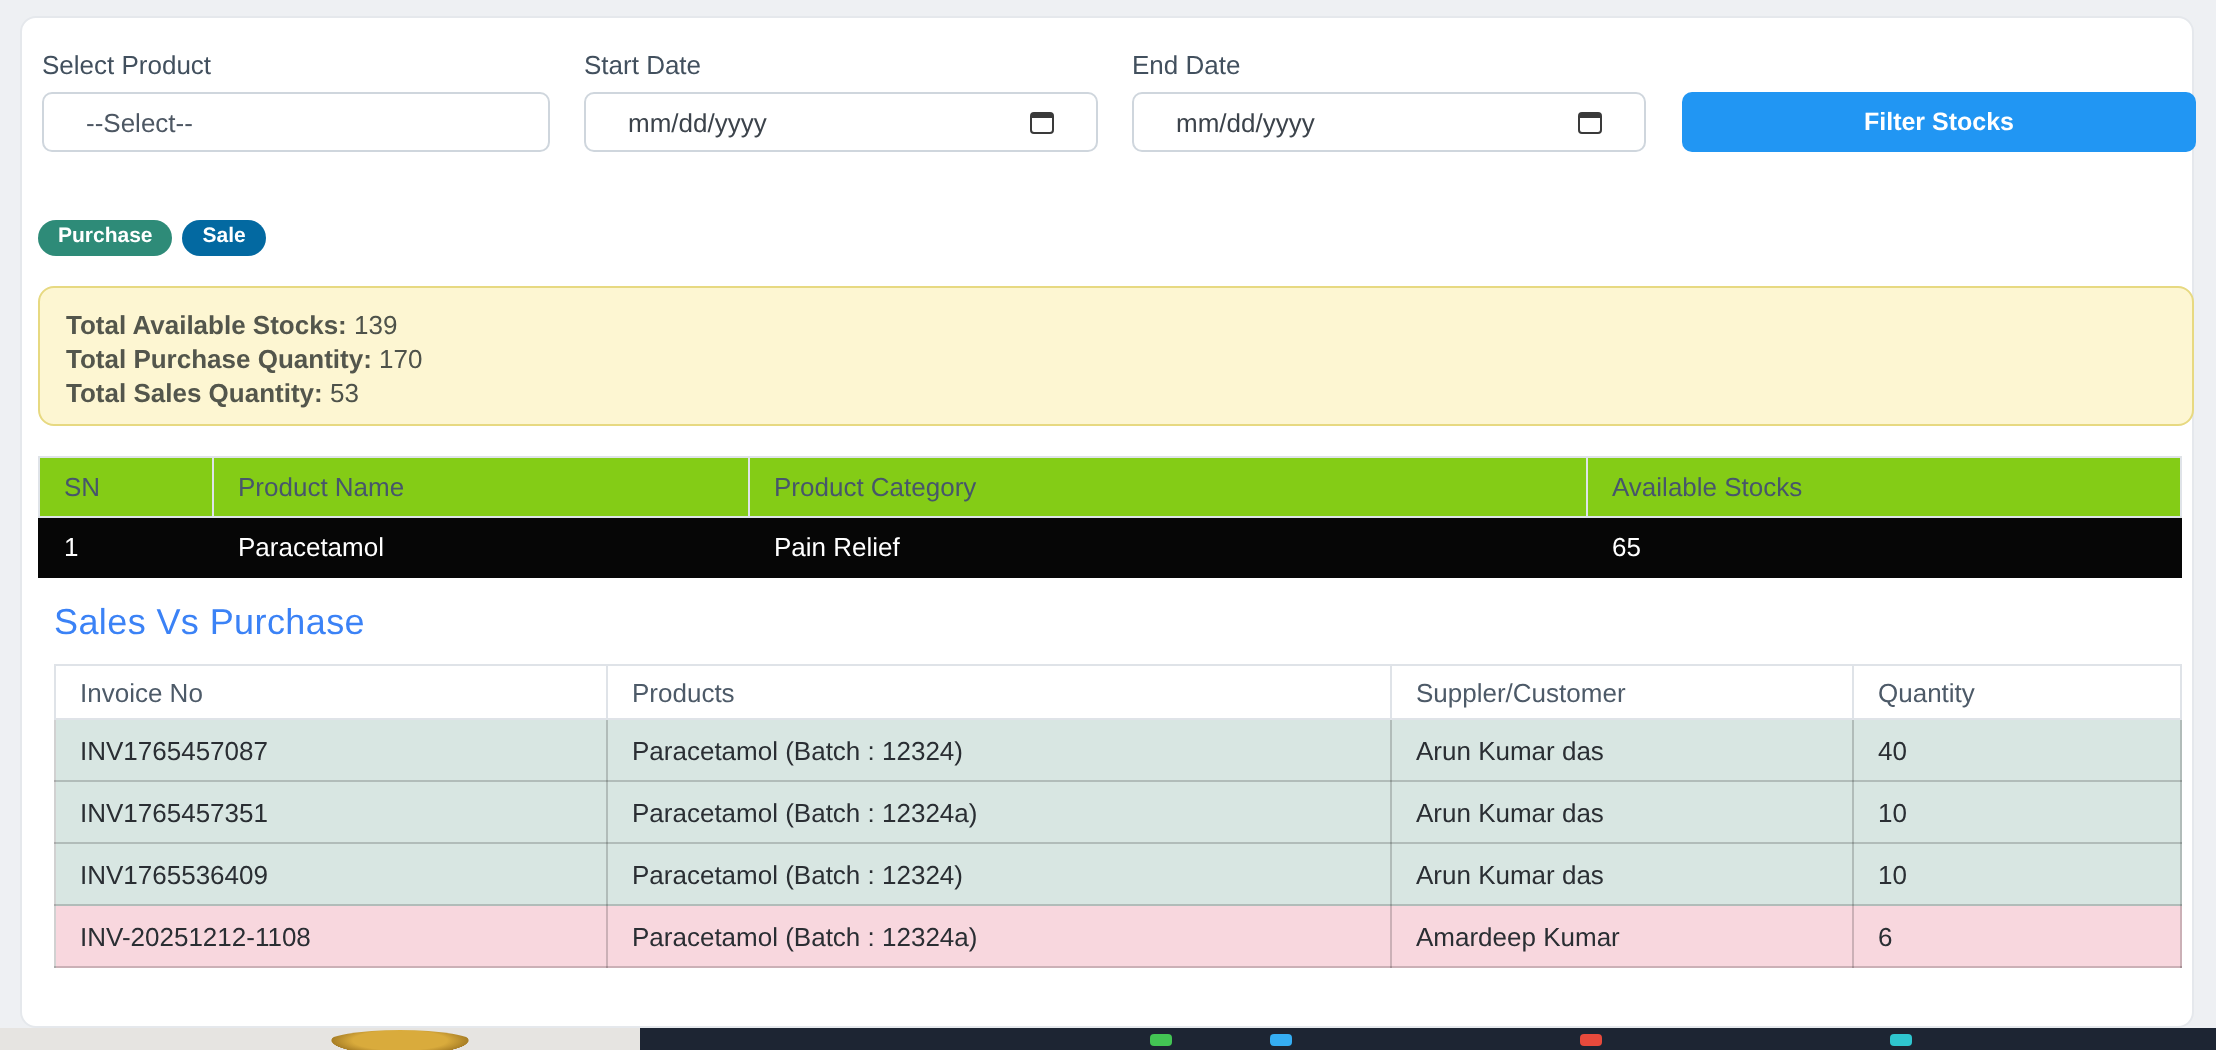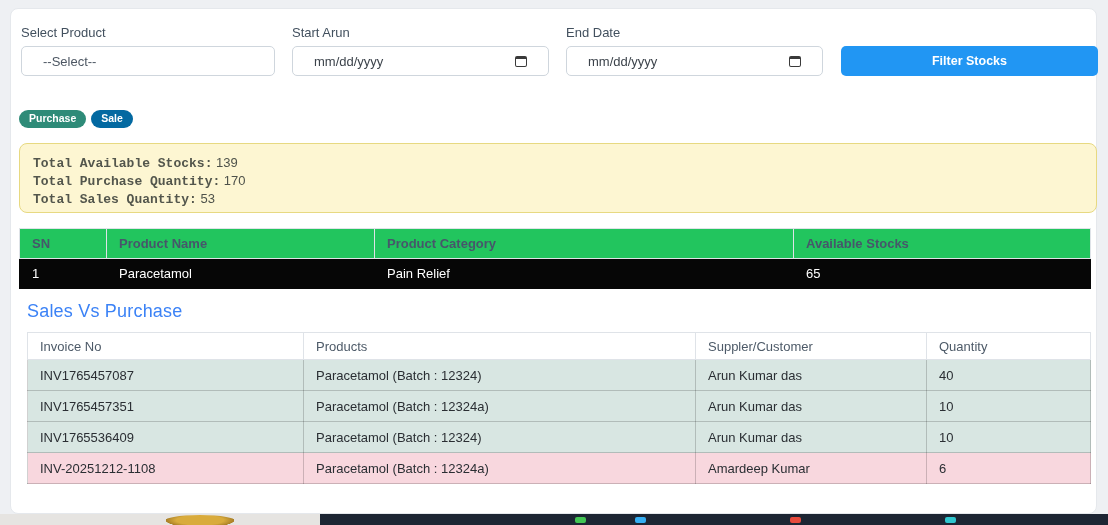--- a/index.html
+++ b/index.html
@@ -48,28 +48,28 @@
   }
   .badge-purchase { background: #2e8b78; }
   .badge-sale     { background: #0369a1; }
   
   .summary {
     position: absolute; left: 8px; top: 134px; width: 1078px; height: 70px;
     background: #fdf6d2; border: 1px solid #e7d981; border-radius: 8px;
     padding: 10px 13px; font-size: 13px; color: #53564c;
   }
   .summary-line { line-height: 17px; white-space: nowrap; }
-  .summary-line b { font-weight: 700; color: #53564c; font-family: Liberation Mono, monospace; }
+  .summary-line b { font-weight: 700; color: #53564c; }
   .summary-line span.val { color: #4e524a; }
   
   table { border-collapse: collapse; table-layout: fixed; font-size: 13px; }
   .stock-table { position: absolute; left: 8px; top: 219px; width: 1072px; }
   .stock-table th {
-    text-align: left; font-weight: 700; color: #47566b;
-    border: 1px solid #dfe3e8; padding: 7px 12px; background: #22c55e; height: 30px;
+    text-align: left; font-weight: 400; color: #47566b;
+    border: 1px solid #dfe3e8; padding: 7px 12px; background: #84cc16; height: 30px;
   }
   .stock-table td { padding: 7px 12px; height: 30px; }
   .stock-table tr.highlight td {
     background: #060606; color: #fff; border: 1px solid #060606; font-weight: 500;
   }
   .section-title {
     position: absolute; left: 16px; top: 292px;
     font-size: 18px; font-weight: 500; color: #3b82f6; letter-spacing: .2px;
   }
   .trans-table { position: absolute; left: 16px; top: 323px; width: 1064px; }
@@ -108,21 +108,21 @@
 </head>
 <body>
 
 <div class="card">
 
   <div class="field-label lbl-product">Select Product</div>
   <div class="input-box select-box">
     <span>--Select--</span>
   </div>
 
-  <div class="field-label lbl-start">Start Arun</div>
+  <div class="field-label lbl-start">Start Date</div>
   <div class="input-box date-box date-start">
     <span>mm/dd/yyyy</span>
     <span class="cal-icon"></span>
   </div>
 
   <div class="field-label lbl-end">End Date</div>
   <div class="input-box date-box date-end">
     <span>mm/dd/yyyy</span>
     <span class="cal-icon"></span>
   </div>

